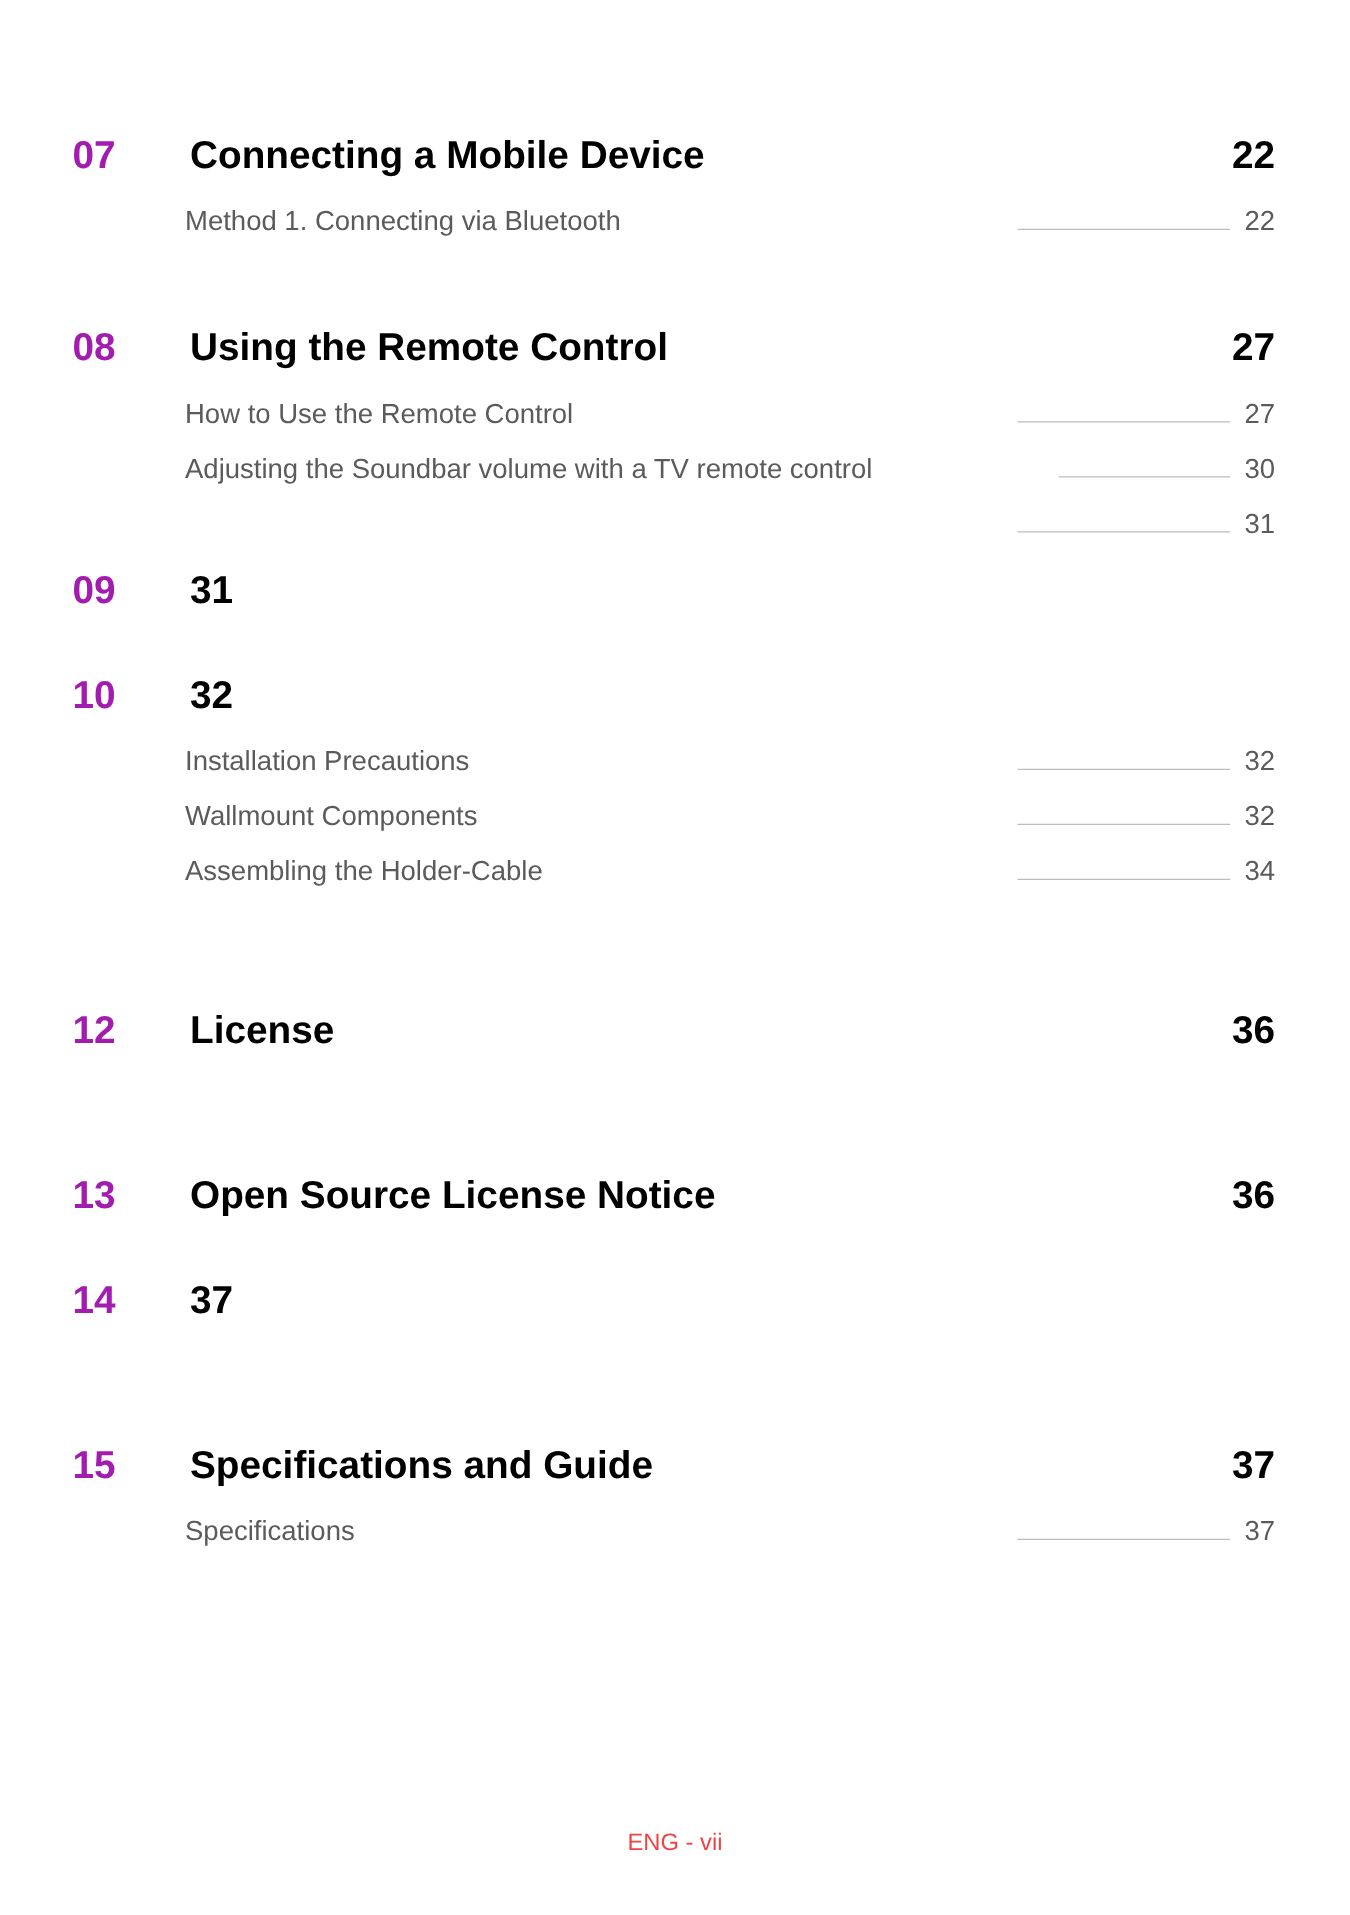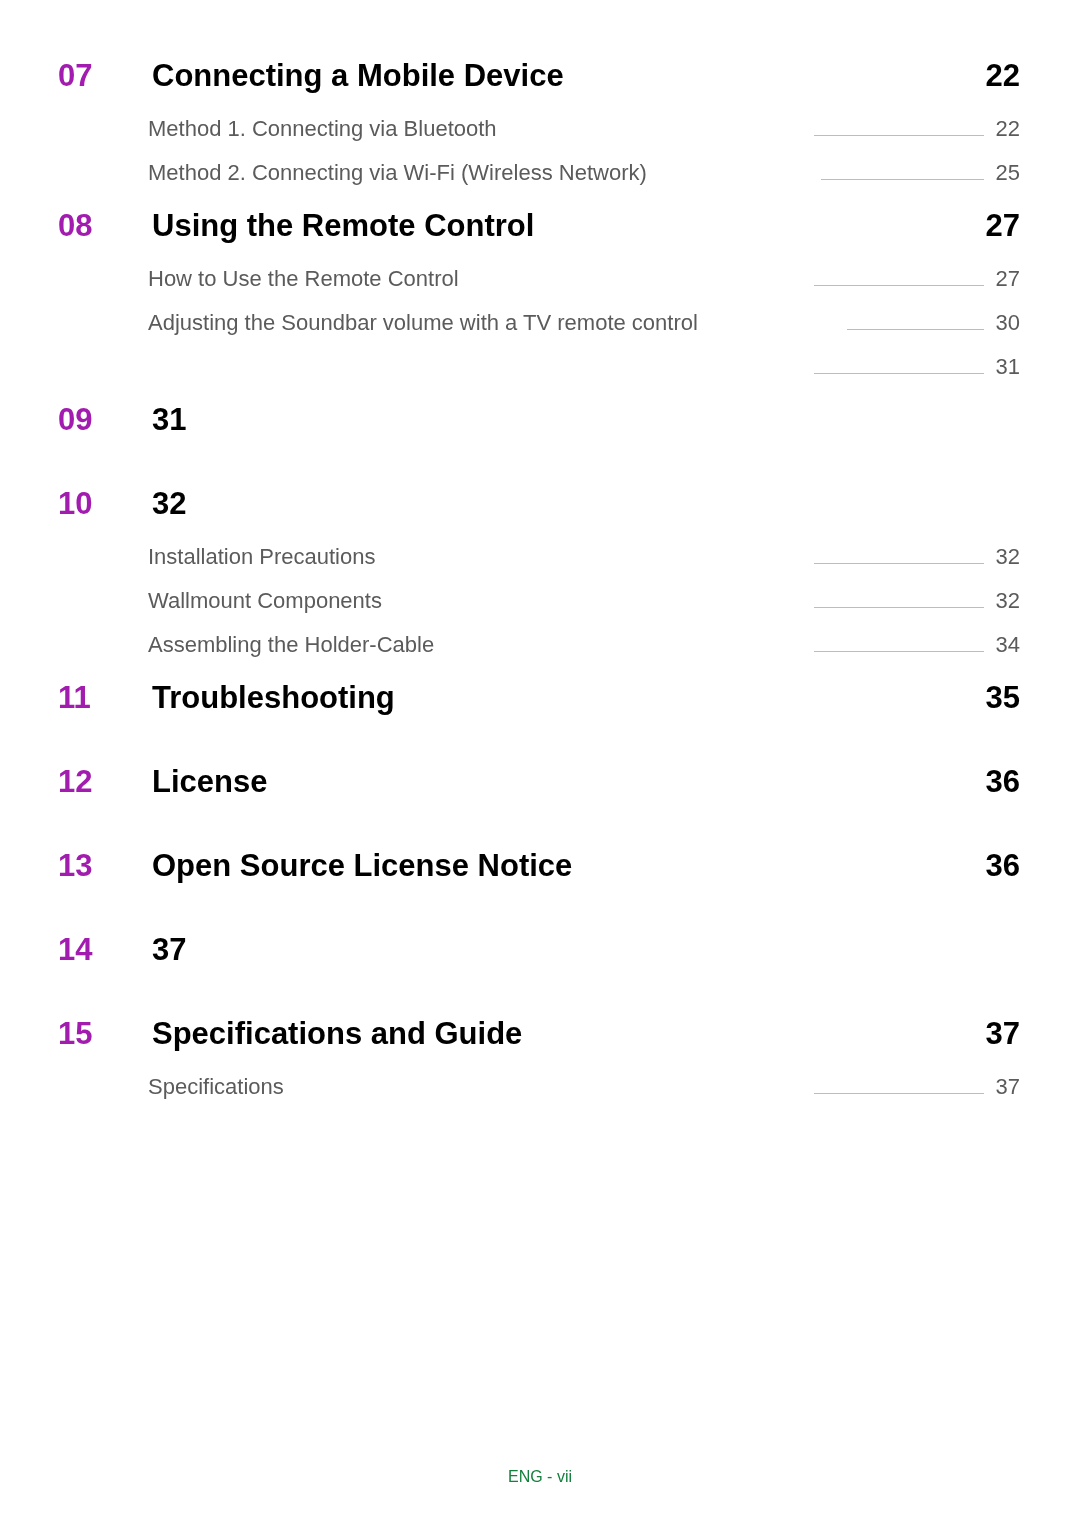--- a/index.html
+++ b/index.html
@@ -28,20 +28,21 @@
       font-size: 31px;
       font-weight: 700;
       color: #a21caf;
       flex-shrink: 0;
     }
     .section-title {
       flex: 1;
       font-size: 31px;
       font-weight: 700;
       color: #000;
+      margin-top: 48px;
     }
     .section-page {
       font-size: 31px;
       font-weight: 700;
       color: #000;
       flex-shrink: 0;
       text-align: right;
     }
     .sub-items {
       margin-left: 90px;
@@ -78,22 +79,22 @@
       text-align: right;
       padding-left: 12px;
       min-width: 36px;
     }
     .footer {
       position: absolute;
       bottom: 46px;
       left: 0;
       right: 0;
       text-align: center;
-      font-size: 16px;
-      color: #15803d;
+      font-size: 19px;
+      color: #ef4444;
       font-weight: 400;
     }
     .spacer-small {
       height: 4px;
     }
   </style>
 </head>
 <body>
 
 <div id="toc-container">
@@ -103,26 +104,20 @@
         <div class="section-title">Connecting a Mobile Device</div>
         <div class="section-page">22</div>
       </div>
       <div class="sub-items">
         <div class="sub-item">
           <div class="sub-item-title">Method 1. Connecting via Bluetooth</div>
           <div style="flex: 1 1 0%;"></div>
           <div class="sub-item-leader"></div>
           <div class="sub-item-page">22</div>
         </div>
-        <div class="sub-item">
-          <div class="sub-item-title">Method 2. Connecting via Wi-Fi (Wireless Network)</div>
-          <div style="flex: 1 1 0%;"></div>
-          <div class="sub-item-leader"></div>
-          <div class="sub-item-page">25</div>
-        </div>
       </div>
     </div>
     <div class="toc-section">
       <div class="section-header">
         <div class="section-number">08</div>
         <div class="section-title">Using the Remote Control</div>
         <div class="section-page">27</div>
       </div>
       <div class="sub-items">
         <div class="sub-item">
@@ -171,25 +166,20 @@
         </div>
         <div class="sub-item">
           <div class="sub-item-title">Assembling the Holder-Cable</div>
           <div style="flex: 1 1 0%;"></div>
           <div class="sub-item-leader"></div>
           <div class="sub-item-page">34</div>
         </div>
       </div>
     </div>
     <div class="toc-section">
-      <div class="section-header">
-        <div class="section-number">11</div>
-        <div class="section-title">Troubleshooting</div>
-        <div class="section-page">35</div>
-      </div>
       <div class="spacer-small"></div>
     </div>
     <div class="toc-section">
       <div class="section-header">
         <div class="section-number">12</div>
         <div class="section-title">License</div>
         <div class="section-page">36</div>
       </div>
       <div class="spacer-small"></div>
     </div>

